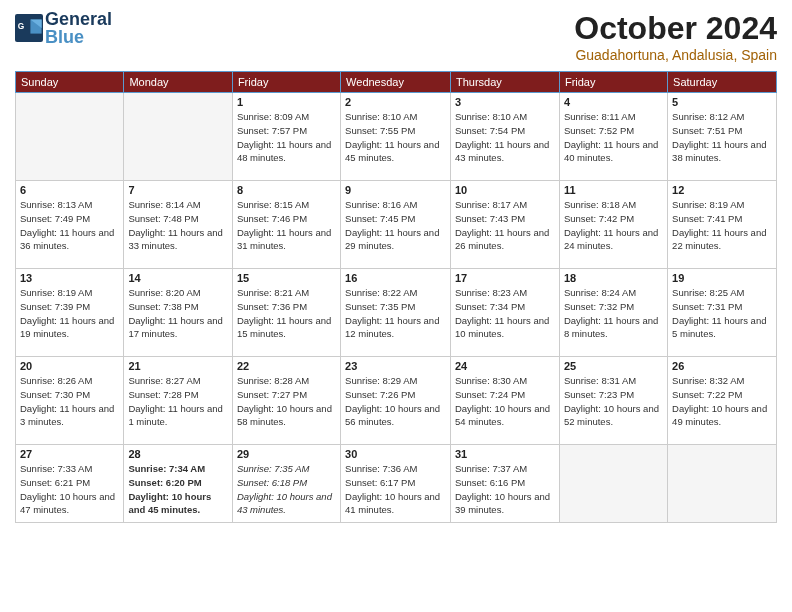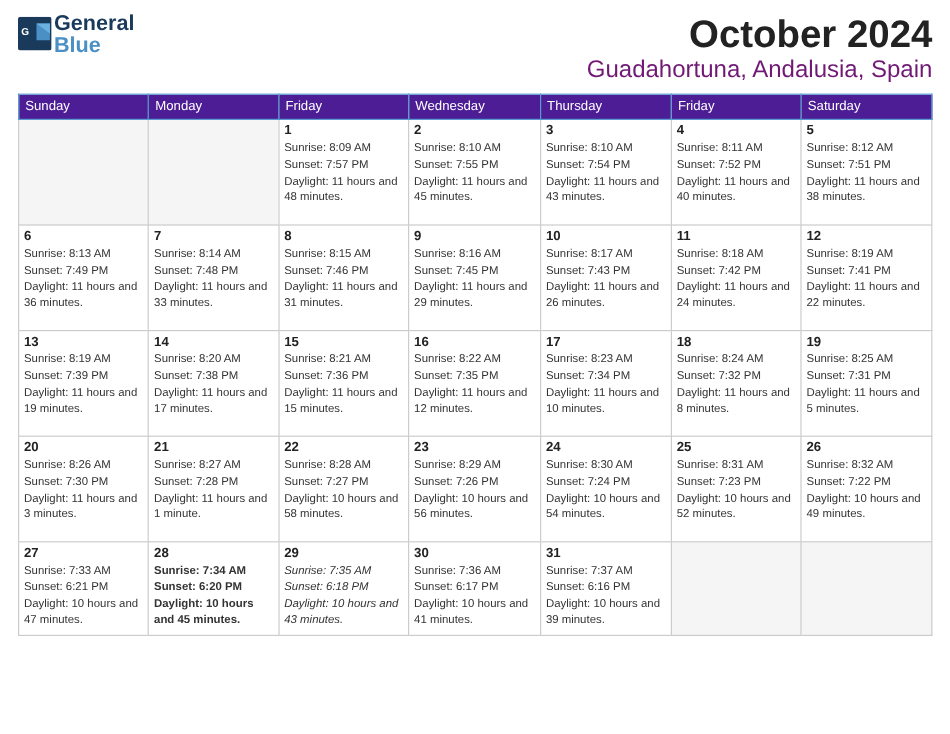--- a/index.html
+++ b/index.html
@@ -42,30 +42,30 @@
     }
     .title-section {
       text-align: right;
     }
     .month-title {
       font-size: 32px;
       color: #222;
       font-weight: bold;
     }
     .location {
-      font-size: 20px;
-      color: #701a75;
+      font-size: 14px;
+      color: #a16207;
     }
     .calendar {
       width: 100%;
       border-collapse: collapse;
       font-size: 10px;
     }
     .calendar th {
-      background: #4c1d95;
+      background: #7f1d1d;
       color: #fff;
       text-align: left;
       padding: 4px 5px;
       font-size: 11px;
       font-weight: normal;
       border: 1px solid #5a9ad0;
     }
     .calendar td {
       border: 1px solid #ccc;
       vertical-align: top;

